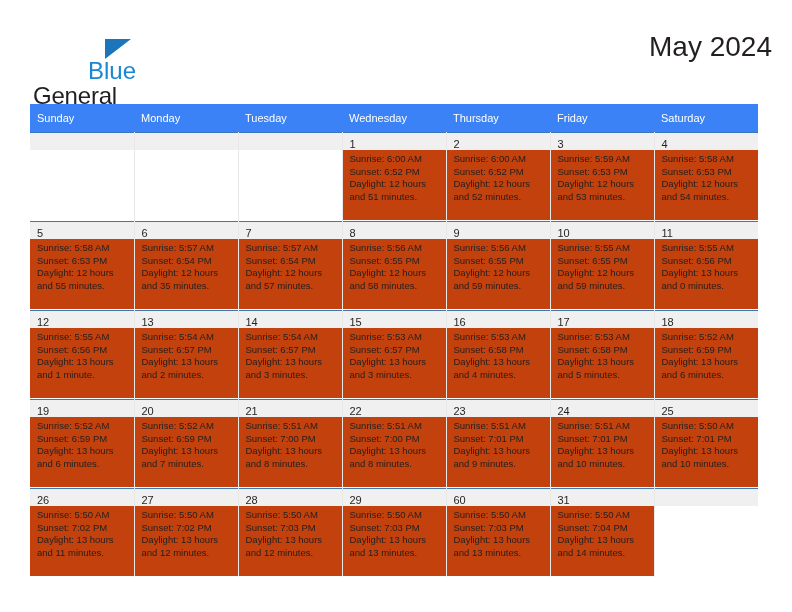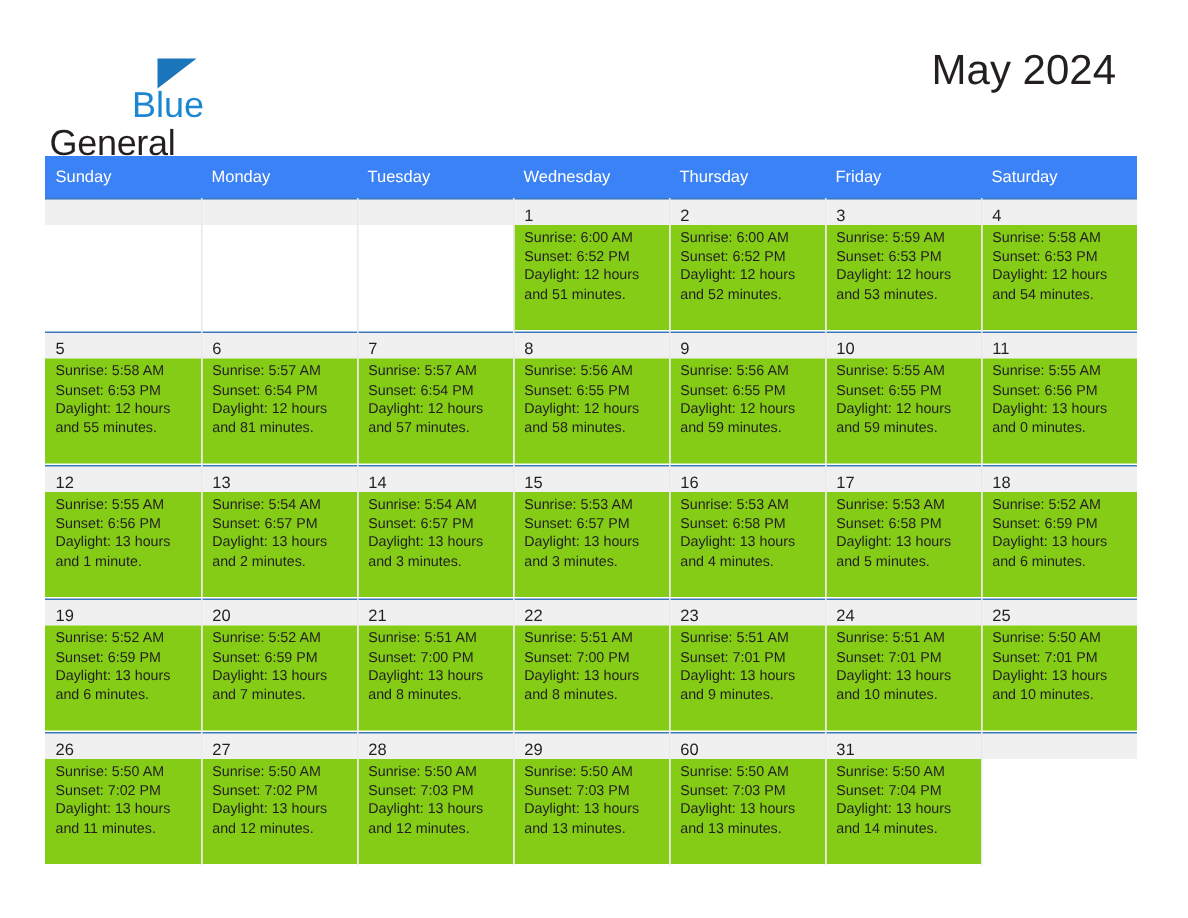--- a/index.html
+++ b/index.html
@@ -60,21 +60,21 @@
     position: absolute;
     left: 55px;
     top: 23px;
     font-size: 24px;
     color: #1b87d2;
     line-height: 28px;
   }
 
   .title-block {
     position: absolute;
-    right: 48px;
+    right: 20px;
     top: 30px;
     text-align: right;
   }
   .cal-title {
     font-size: 28px;
     font-weight: normal;
     color: #231f20;
     line-height: 34px;
     margin: 0;
     white-space: nowrap;
@@ -129,21 +129,21 @@
     box-sizing: border-box;
   }
   .daynum {
     font-size: 11px;
     color: #231f20;
     line-height: 15px;
     display: inline-block;
   }
   .cell-body {
     padding: 3px 6px 4px 7px;
-    background: #84cc16;
+    background: #c2410c;
     height: 70px;
     box-sizing: border-box;
   }
   .cell-line {
     font-size: 9.5px;
     line-height: 12.6px;
     color: #231f20;
     white-space: nowrap;
   }
 </style>
@@ -264,21 +264,21 @@
             <div class="cell-line">Daylight: 12 hours</div>
             <div class="cell-line">and 55 minutes.</div>
           </div>
         </td>
         <td class="cal-cell">
           <div class="daynum-band"><span class="daynum">6</span></div>
           <div class="cell-body">
             <div class="cell-line">Sunrise: 5:57 AM</div>
             <div class="cell-line">Sunset: 6:54 PM</div>
             <div class="cell-line">Daylight: 12 hours</div>
-            <div class="cell-line">and 81 minutes.</div>
+            <div class="cell-line">and 35 minutes.</div>
           </div>
         </td>
         <td class="cal-cell">
           <div class="daynum-band"><span class="daynum">7</span></div>
           <div class="cell-body">
             <div class="cell-line">Sunrise: 5:57 AM</div>
             <div class="cell-line">Sunset: 6:54 PM</div>
             <div class="cell-line">Daylight: 12 hours</div>
             <div class="cell-line">and 57 minutes.</div>
           </div>

